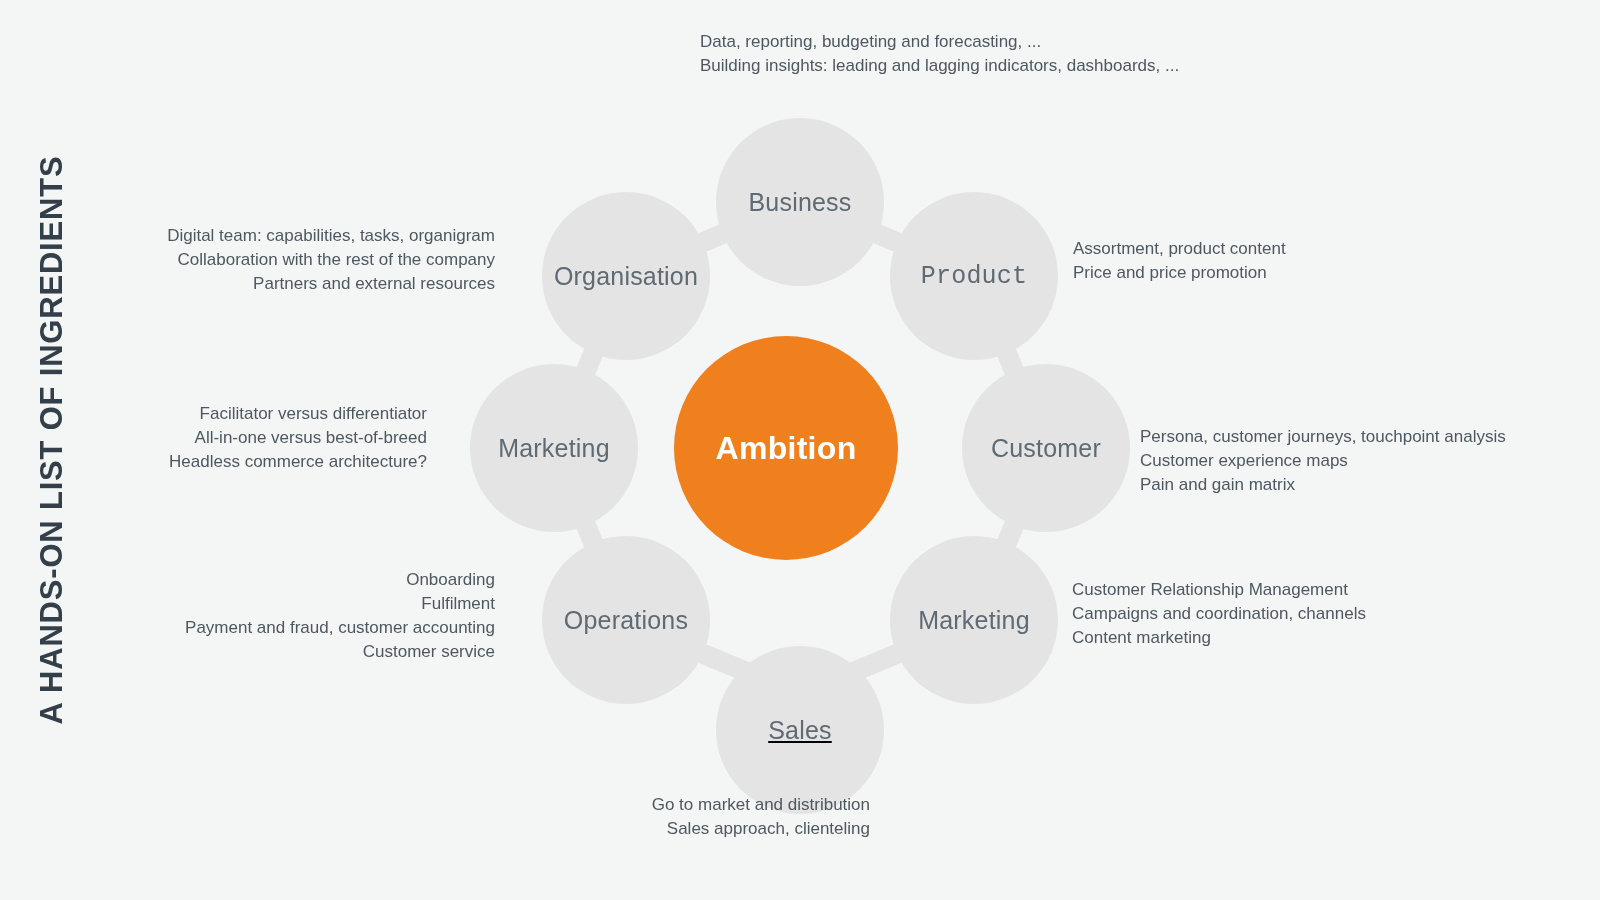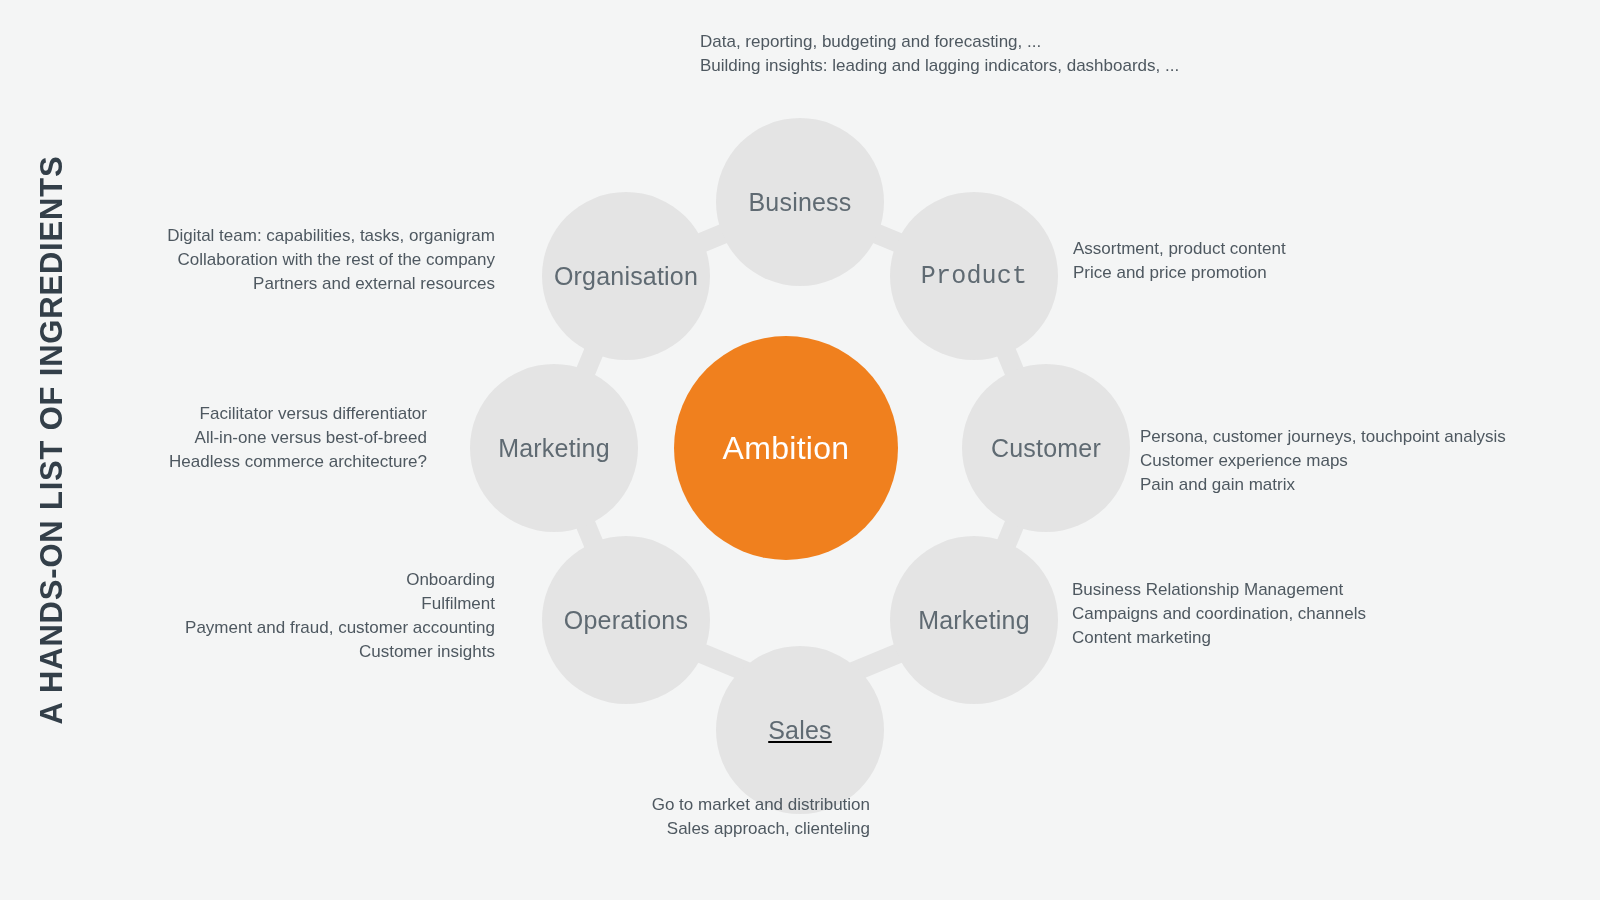--- a/index.html
+++ b/index.html
@@ -52,21 +52,21 @@
   .node-technology   { left: 470px; top: 364px; }
   .node-organisation { left: 542px; top: 192px; }
   .node-center {
     left: 674px; top: 336px;
     width: 224px; height: 224px;
     background: var(--accent);
     z-index: 3;
   }
   .center-label {
     font-size: 32px;
-    font-weight: normal;
+    font-weight: bold;
     color: #ffffff;
     letter-spacing: 0.3px;
   }
   .notes {
     position: absolute;
     z-index: 4;
     font-size: 17px;
     line-height: 24px;
     color: var(--text);
     white-space: nowrap;
@@ -157,25 +157,25 @@
   <div class="notes notes-customer">
     <div class="note-line">Persona, customer journeys, touchpoint analysis</div>
     <div class="note-line">Customer experience maps</div>
     <div class="note-line">Pain and gain matrix</div>
   </div>
 
   <div class="notes notes-operations">
     <div class="note-line">Onboarding</div>
     <div class="note-line">Fulfilment</div>
     <div class="note-line">Payment and fraud, customer accounting</div>
-    <div class="note-line">Customer insights</div>
+    <div class="note-line">Customer service</div>
   </div>
 
   <div class="notes notes-marketing">
-    <div class="note-line">Business Relationship Management</div>
+    <div class="note-line">Customer Relationship Management</div>
     <div class="note-line">Campaigns and coordination, channels</div>
     <div class="note-line">Content marketing</div>
   </div>
 
   <div class="notes notes-sales">
     <div class="note-line">Go to market and distribution</div>
     <div class="note-line">Sales approach, clienteling</div>
   </div>
 
 </div>

